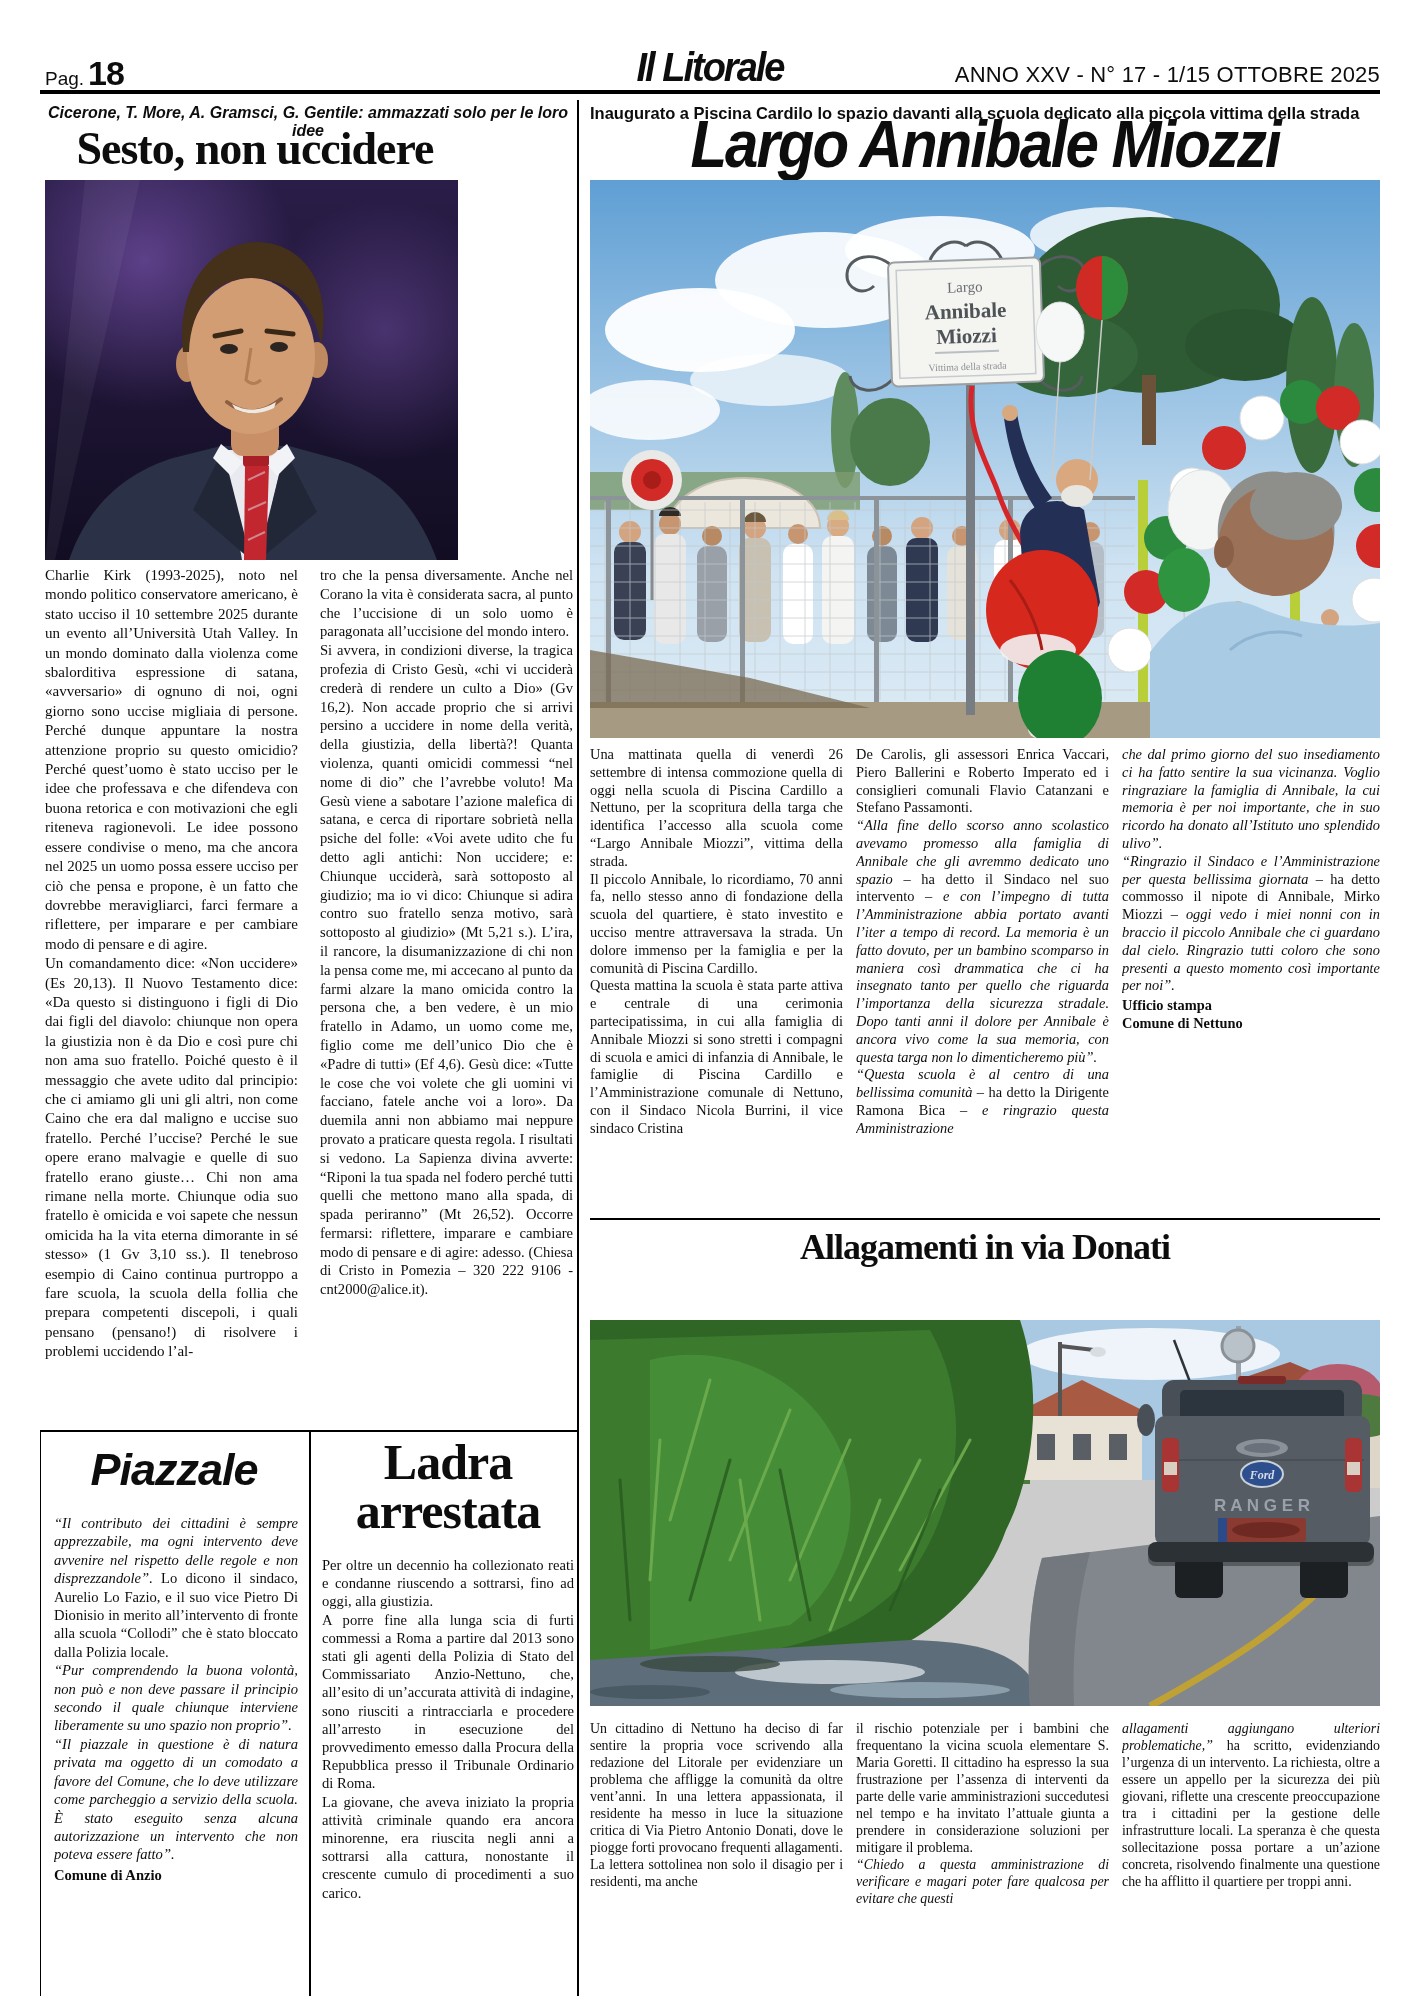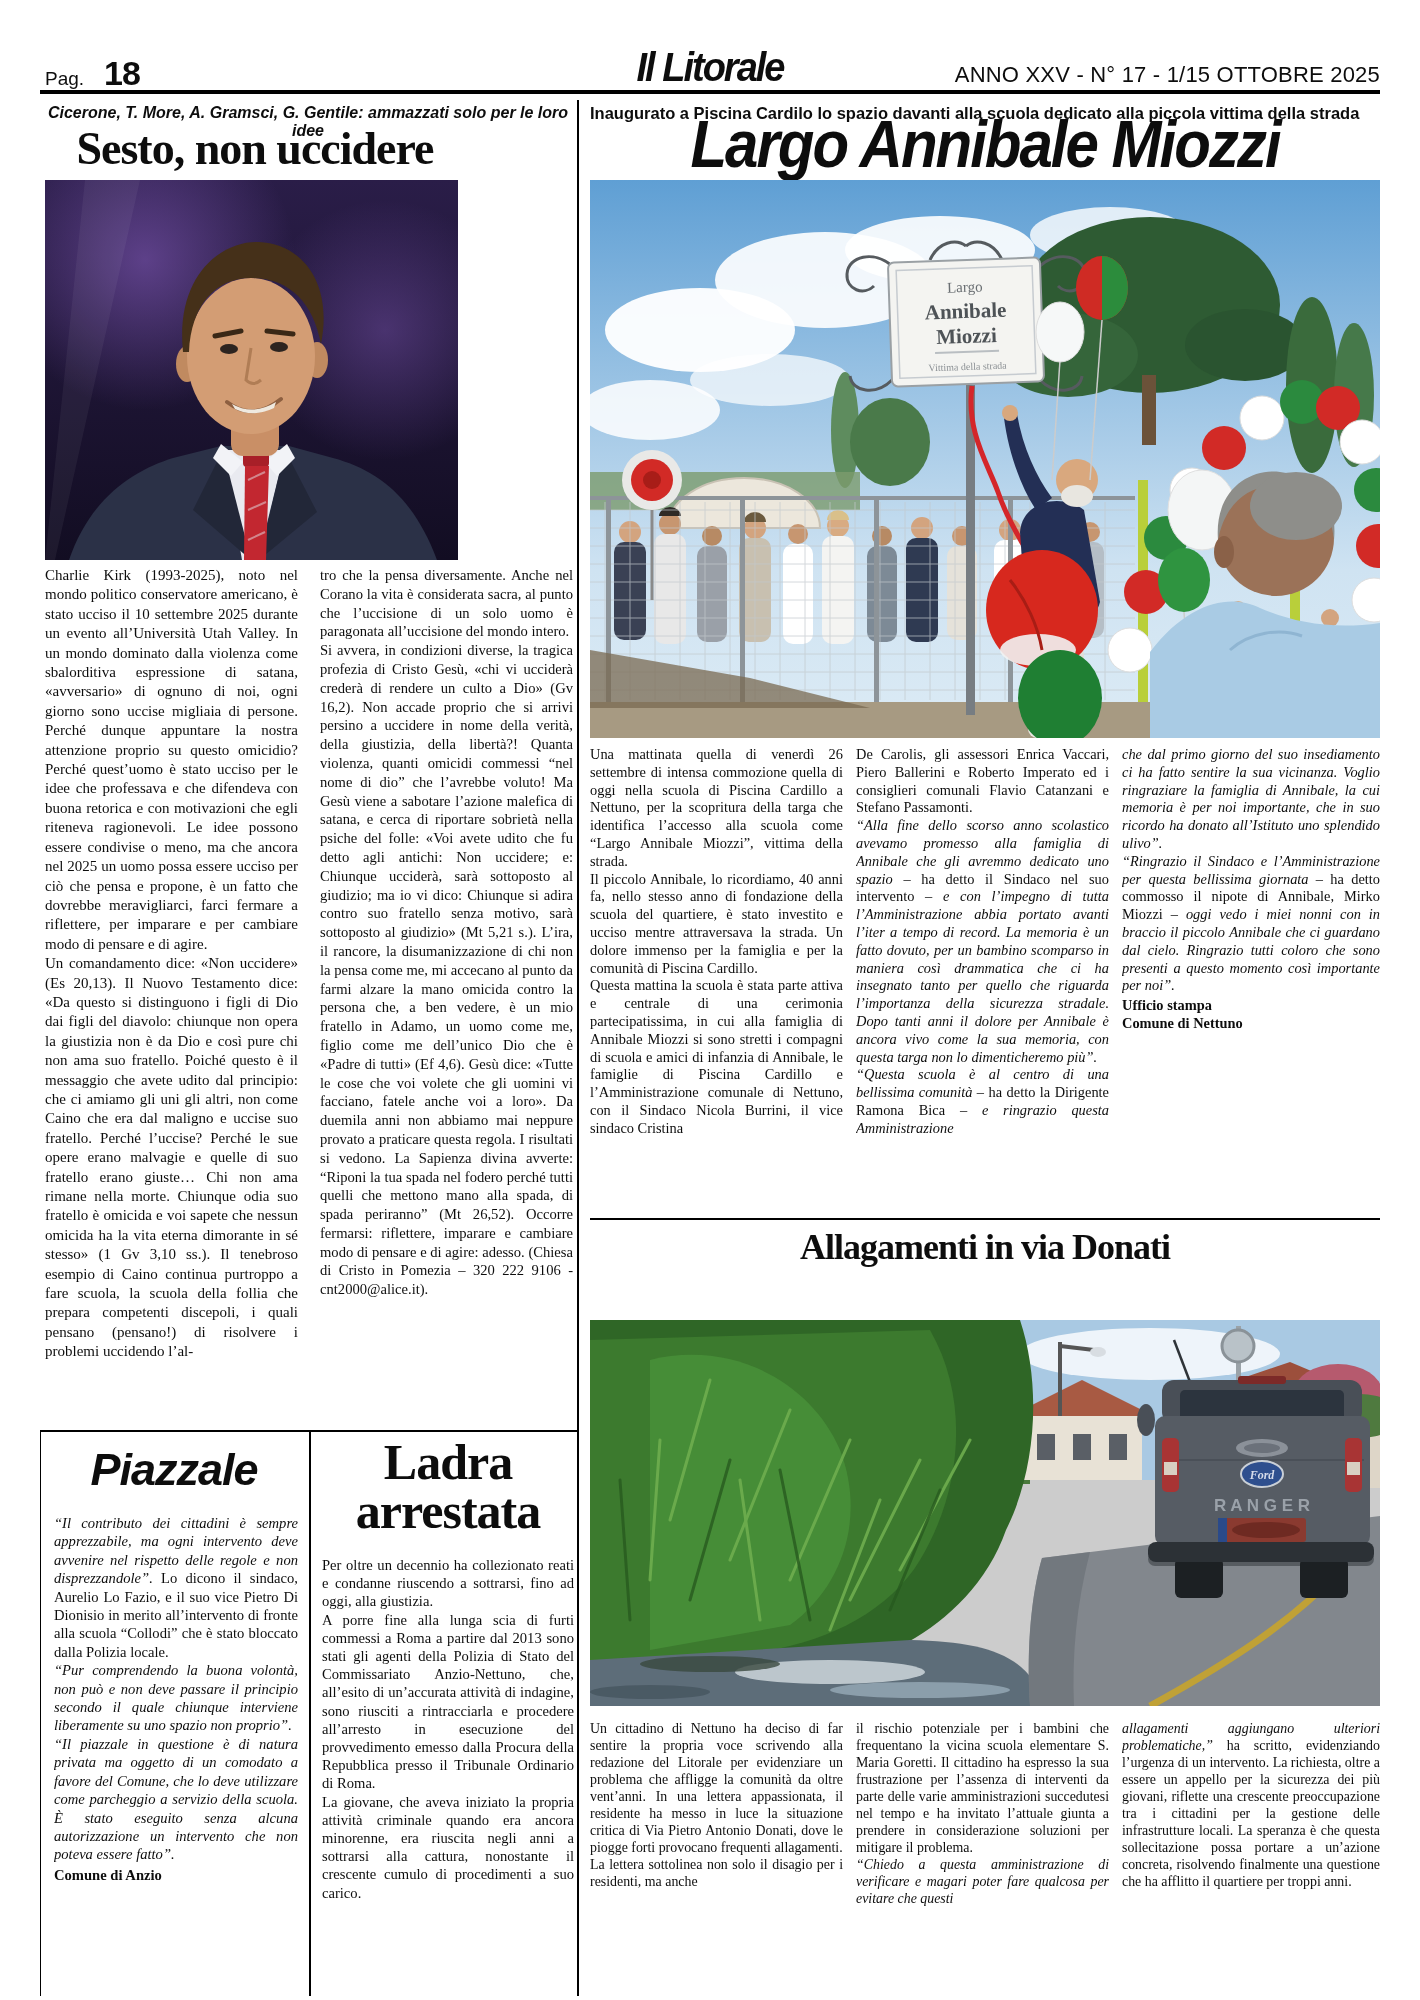--- a/index.html
+++ b/index.html
@@ -1,19 +1,19 @@
 <!DOCTYPE html>
 <html lang="it"><head>
 <meta charset="utf-8">
 <style>
   html,body{margin:0;padding:0;background:#e9e9e9;}
   .page{position:relative;width:1420px;height:2000px;background:#ffffff;
         font-family:"Liberation Serif",serif;color:#0d0d0d;overflow:hidden;margin:0 auto;}
   
-  .pagwrap{position:absolute;left:45px;top:54px;font-family:"Liberation Sans",sans-serif;display:flex;align-items:baseline;gap:20px;}
+  .pagwrap{position:absolute;left:45px;top:54px;font-family:"Liberation Sans",sans-serif;display:flex;align-items:baseline;gap:4px;}
   .pag-label{font-size:19px;}
   .pag-num{font-size:34px;font-weight:bold;letter-spacing:-1px;}
   .masthead{position:absolute;left:0;top:46px;width:1420px;text-align:center;
             font-family:"Liberation Sans",sans-serif;font-style:italic;font-weight:bold;
             font-size:38px;letter-spacing:-2px;transform:scaleY(1.05);}
   .issue{position:absolute;right:40px;top:62px;font-family:"Liberation Sans",sans-serif;
          font-size:22px;letter-spacing:.2px;}
   
   .hrule,.vrule{position:absolute;background:#000;}
   
@@ -348,21 +348,21 @@
         <circle cx="686" cy="358" r="58" fill="#9b7258"></circle>
         <path d="M628,360 C624,310 660,288 690,292 C726,296 748,320 744,360 C740,322 716,306 686,306 C654,306 634,328 628,360 Z" fill="#8e8e8a"></path>
         <ellipse cx="706" cy="326" rx="46" ry="34" fill="#8e8e8a"></ellipse>
         <ellipse cx="634" cy="372" rx="10" ry="16" fill="#8a6148"></ellipse>
       </g>
     </svg>
   </div>
 
   <div class="col m-col m-c1">
       <p><span>Una mattinata quella di venerdì 26 settembre di intensa commozione quella di oggi nella scuola di Piscina Cardillo a Nettuno, per la scopritura della targa che identifica l’accesso alla scuola come “Largo Annibale Miozzi”, vittima della strada.</span></p>
-      <p><span>Il piccolo Annibale, lo ricordiamo, 40 anni fa, nello stesso anno di fondazione della scuola del quartiere, è stato investito e ucciso mentre attraversava la strada. Un dolore immenso per la famiglia e per la comunità di Piscina Cardillo.</span></p>
+      <p><span>Il piccolo Annibale, lo ricordiamo, 70 anni fa, nello stesso anno di fondazione della scuola del quartiere, è stato investito e ucciso mentre attraversava la strada. Un dolore immenso per la famiglia e per la comunità di Piscina Cardillo.</span></p>
       <p><span>Questa mattina la scuola è stata parte attiva e centrale di una cerimonia partecipatissima, in cui alla famiglia di Annibale Miozzi si sono stretti i compagni di scuola e amici di infanzia di Annibale, le famiglie di Piscina Cardillo e l’Amministrazione comunale di Nettuno, con il Sindaco Nicola Burrini, il vice sindaco Cristina</span></p>
     </div>
   <div class="col m-col m-c2">
       <p><span>De Carolis, gli assessori Enrica Vaccari, Piero Ballerini e Roberto Imperato ed i consiglieri comunali Flavio Catanzani e Stefano Passamonti.</span></p>
       <p><span class="it">“Alla fine dello scorso anno scolastico avevamo promesso alla famiglia di Annibale che gli avremmo dedicato uno spazio </span><span>– ha detto il Sindaco nel suo intervento – </span><span class="it">e con l’impegno di tutta l’Amministrazione abbia portato avanti l’iter a tempo di record. La memoria è un fatto dovuto, per un bambino scomparso in maniera così drammatica che ci ha insegnato tanto per quello che riguarda l’importanza della sicurezza stradale. Dopo tanti anni il dolore per Annibale è ancora vivo come la sua memoria, con questa targa non lo dimenticheremo più”.</span></p>
       <p><span class="it">“Questa scuola è al centro di una bellissima comunità </span><span>– ha detto la Dirigente Ramona Bica – </span><span class="it">e ringrazio questa Amministrazione</span></p>
     </div>
   <div class="col m-col m-c3">
     <div>
         <p><span class="it">che dal primo giorno del suo insediamento ci ha fatto sentire la sua vicinanza. Voglio ringraziare la famiglia di Annibale, la cui memoria è per noi importante, che in suo ricordo ha donato all’Istituto uno splendido ulivo”.</span></p>

